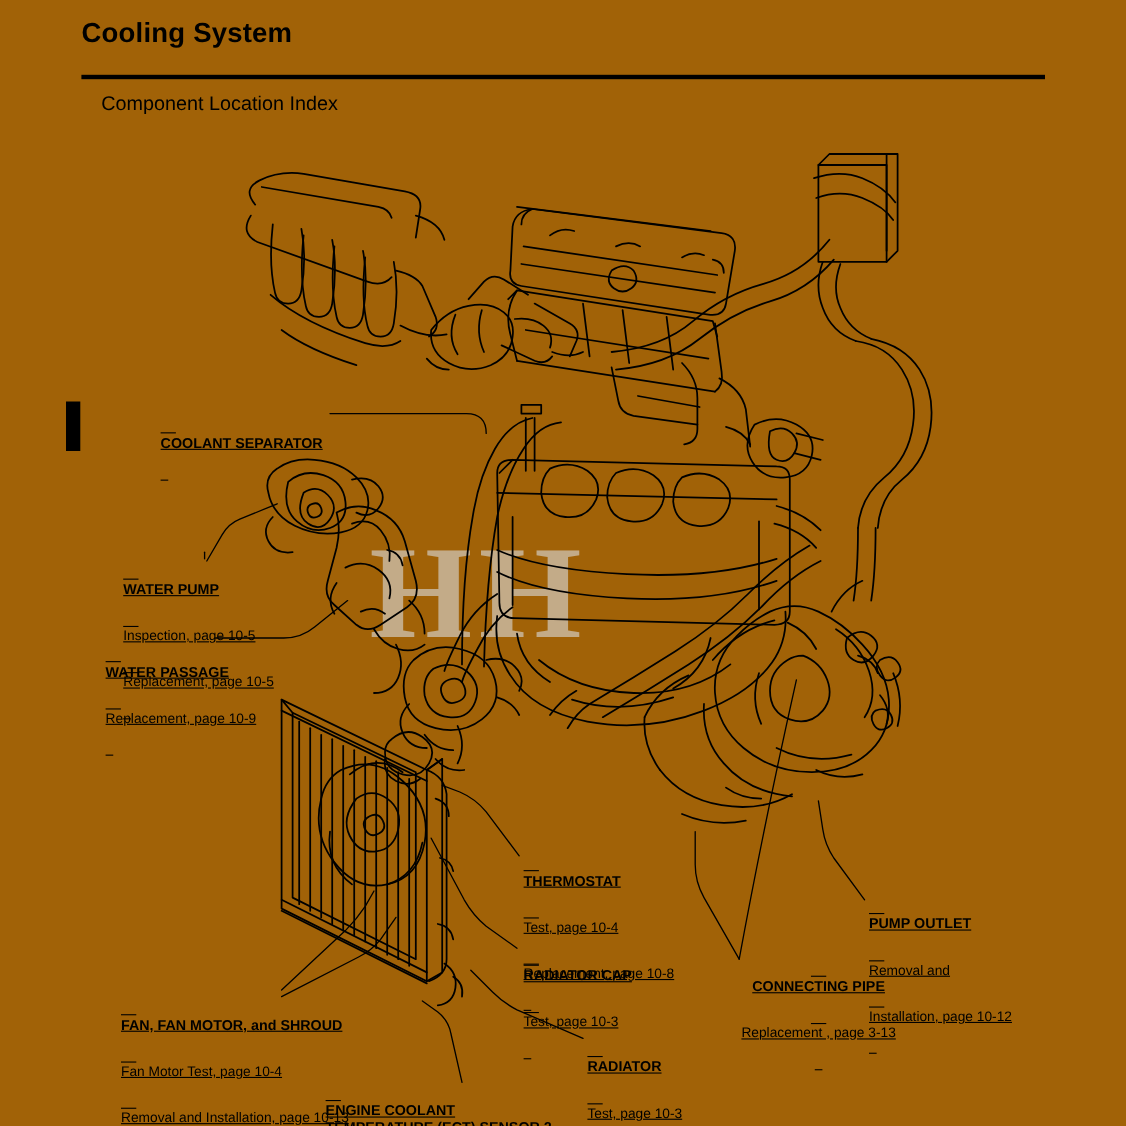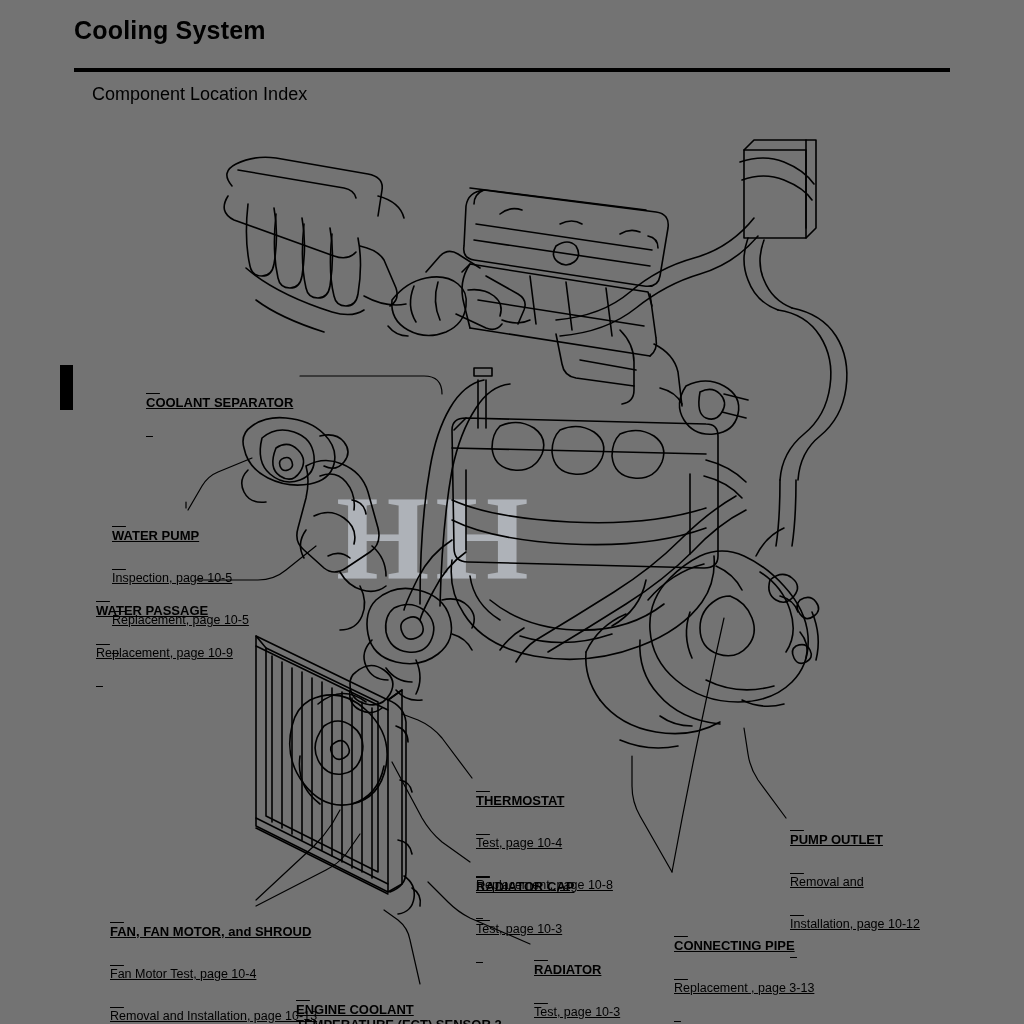--- a/index.html
+++ b/index.html
@@ -4,21 +4,21 @@
 <style>
   html, body {
     margin: 0;
     padding: 0;
     background: #ffffff;
   }
   .page {
     position: relative;
     width: 1024px;
     height: 1024px;
-    background: #737373;
+    background: #a16207;
     font-family: "Liberation Sans", sans-serif;
     color: #000000;
     overflow: hidden;
   }
   .title {
     position: absolute;
     left: 74px;
     top: 16px;
     font-size: 25px;
     font-weight: bold;
@@ -333,21 +333,21 @@
     <span class="hd">RADIATOR CAP</span>
     <span class="ln">Test, page 10-3</span>
   </div>
 
   <div class="callout" style="left:790px; top:804px;">
     <span class="hd">PUMP OUTLET</span>
     <span class="ln">Removal and</span>
     <span class="ln">Installation, page 10-12</span>
   </div>
 
-  <div class="callout" style="left:674px; top:910px;">
+  <div class="callout" style="left:674px; top:861px;text-align:center;">
     <span class="hd">CONNECTING PIPE</span>
     <span class="ln">Replacement , page 3-13</span>
   </div>
 
   <div class="callout" style="left:110px; top:896px;">
     <span class="hd">FAN, FAN MOTOR, and SHROUD</span>
     <span class="ln">Fan Motor Test, page 10-4</span>
     <span class="ln">Removal and Installation, page 10-13</span>
   </div>
 

